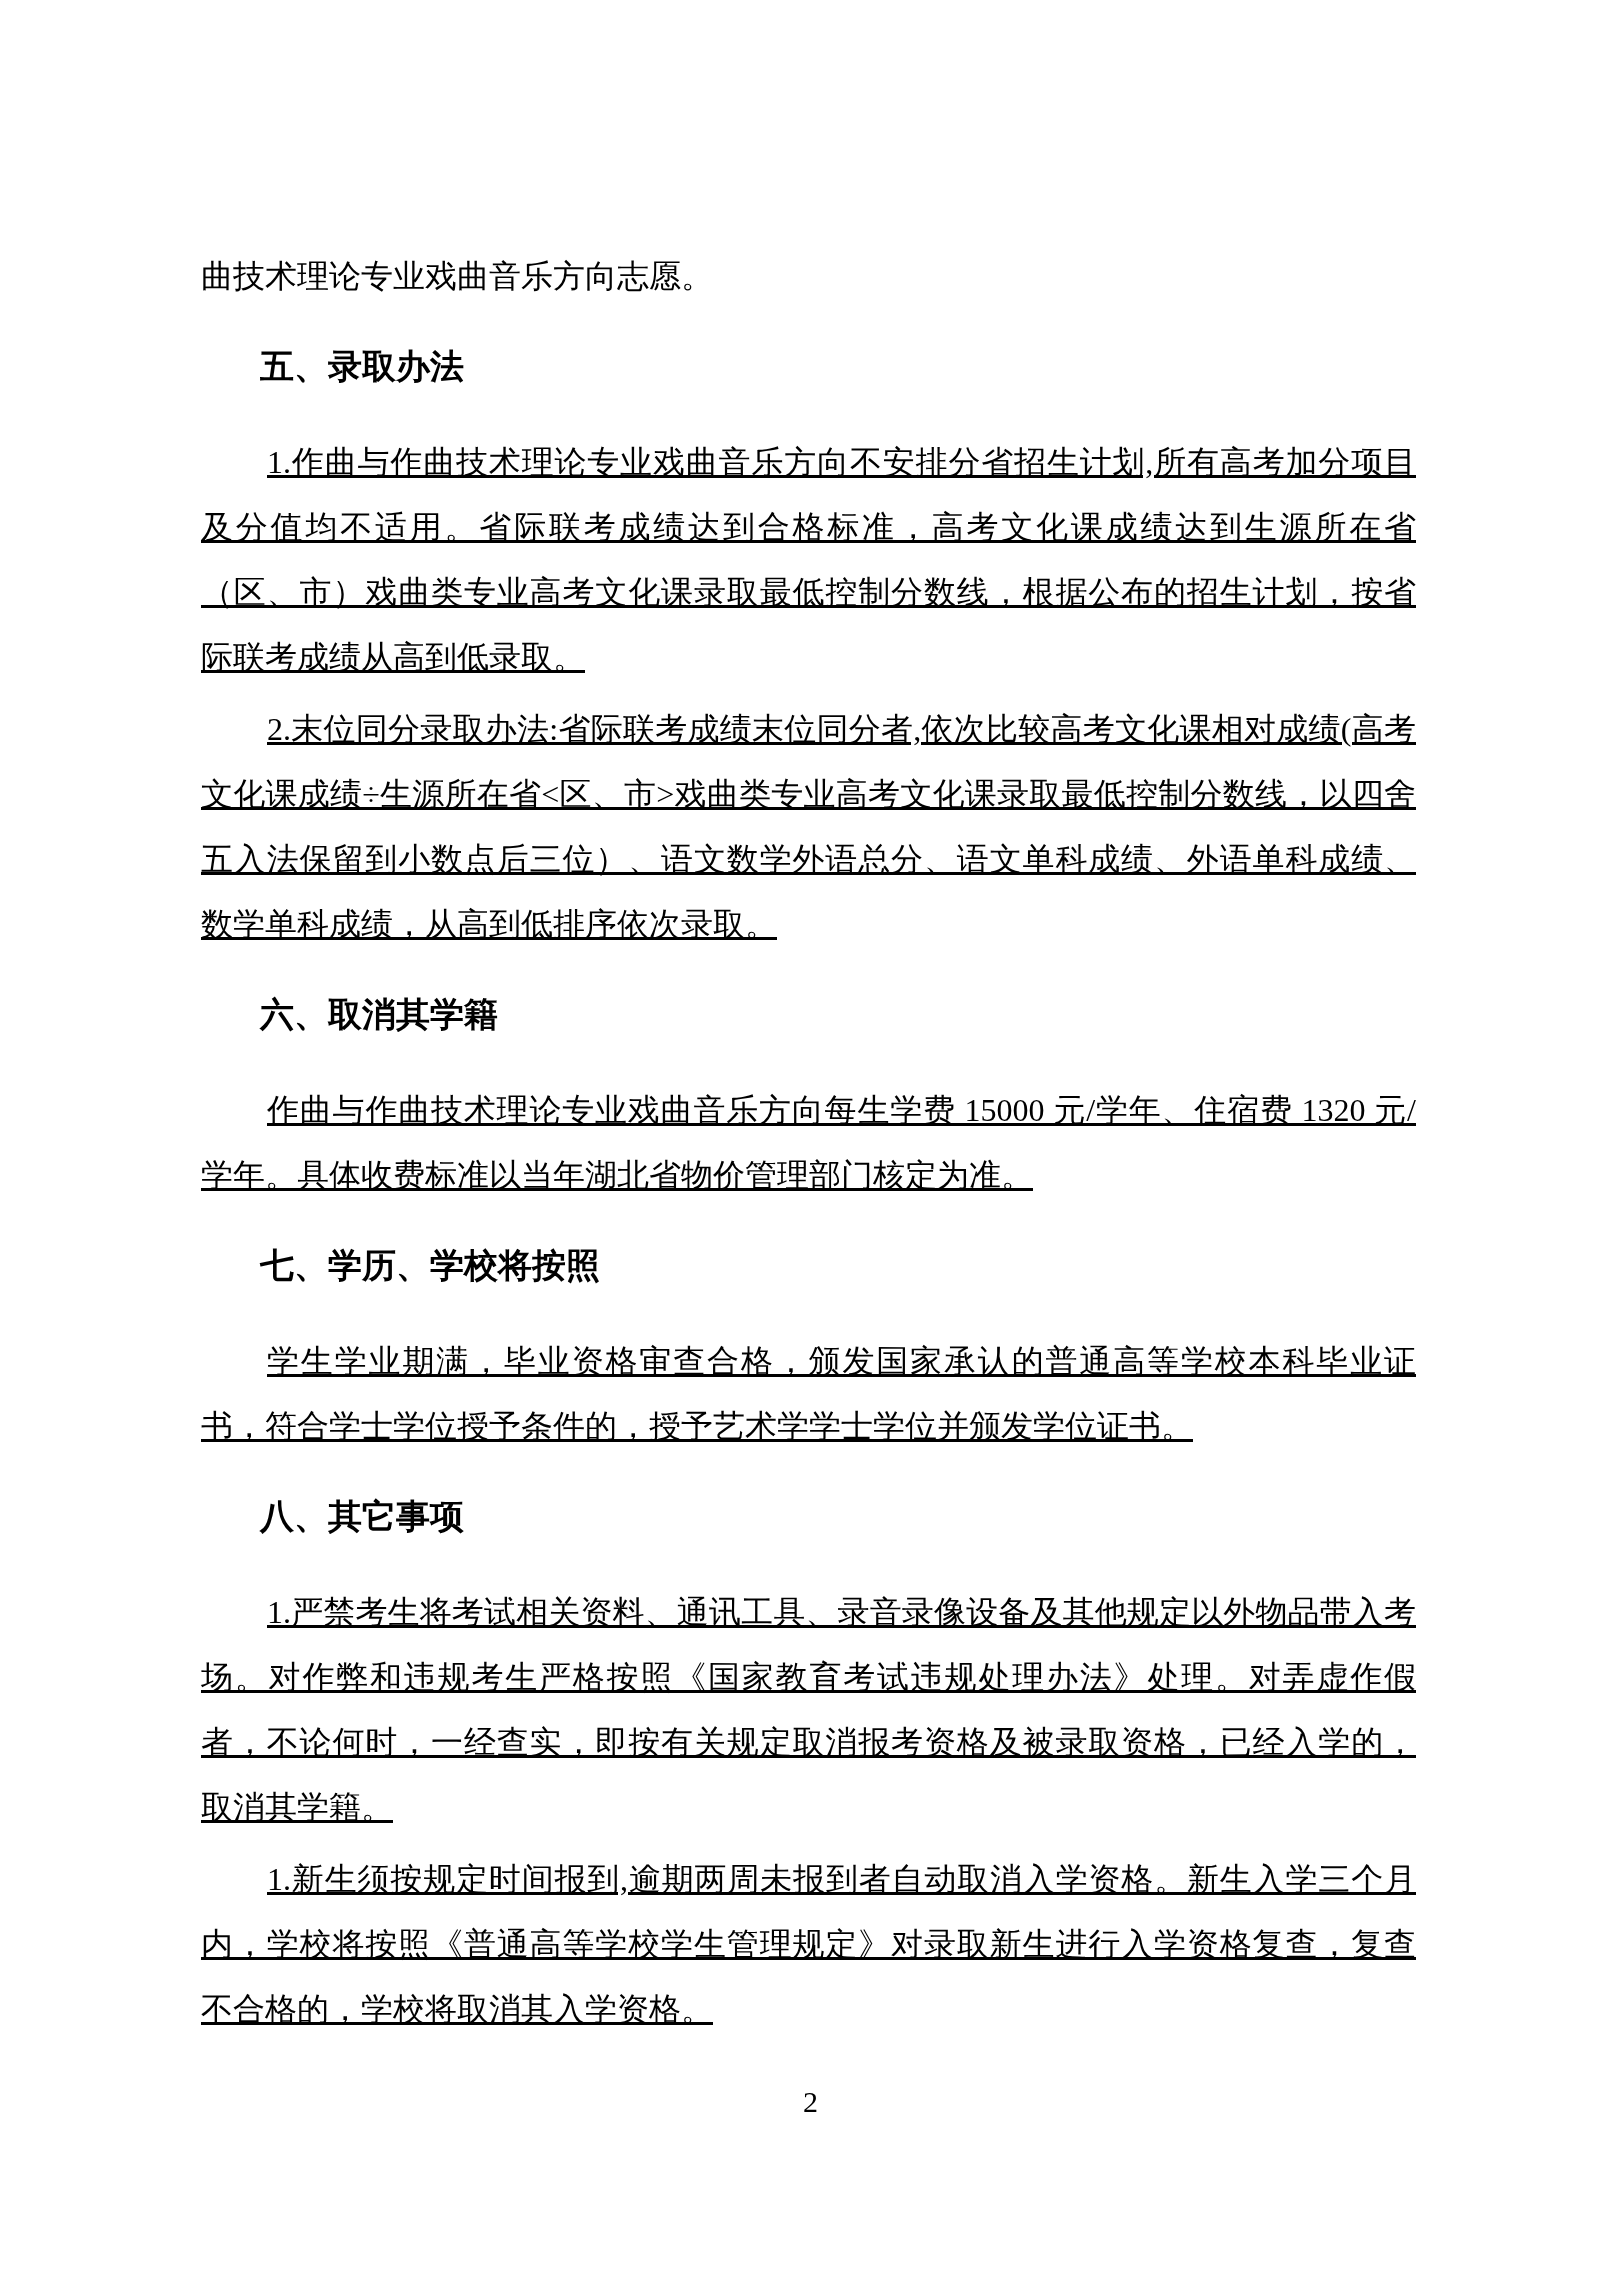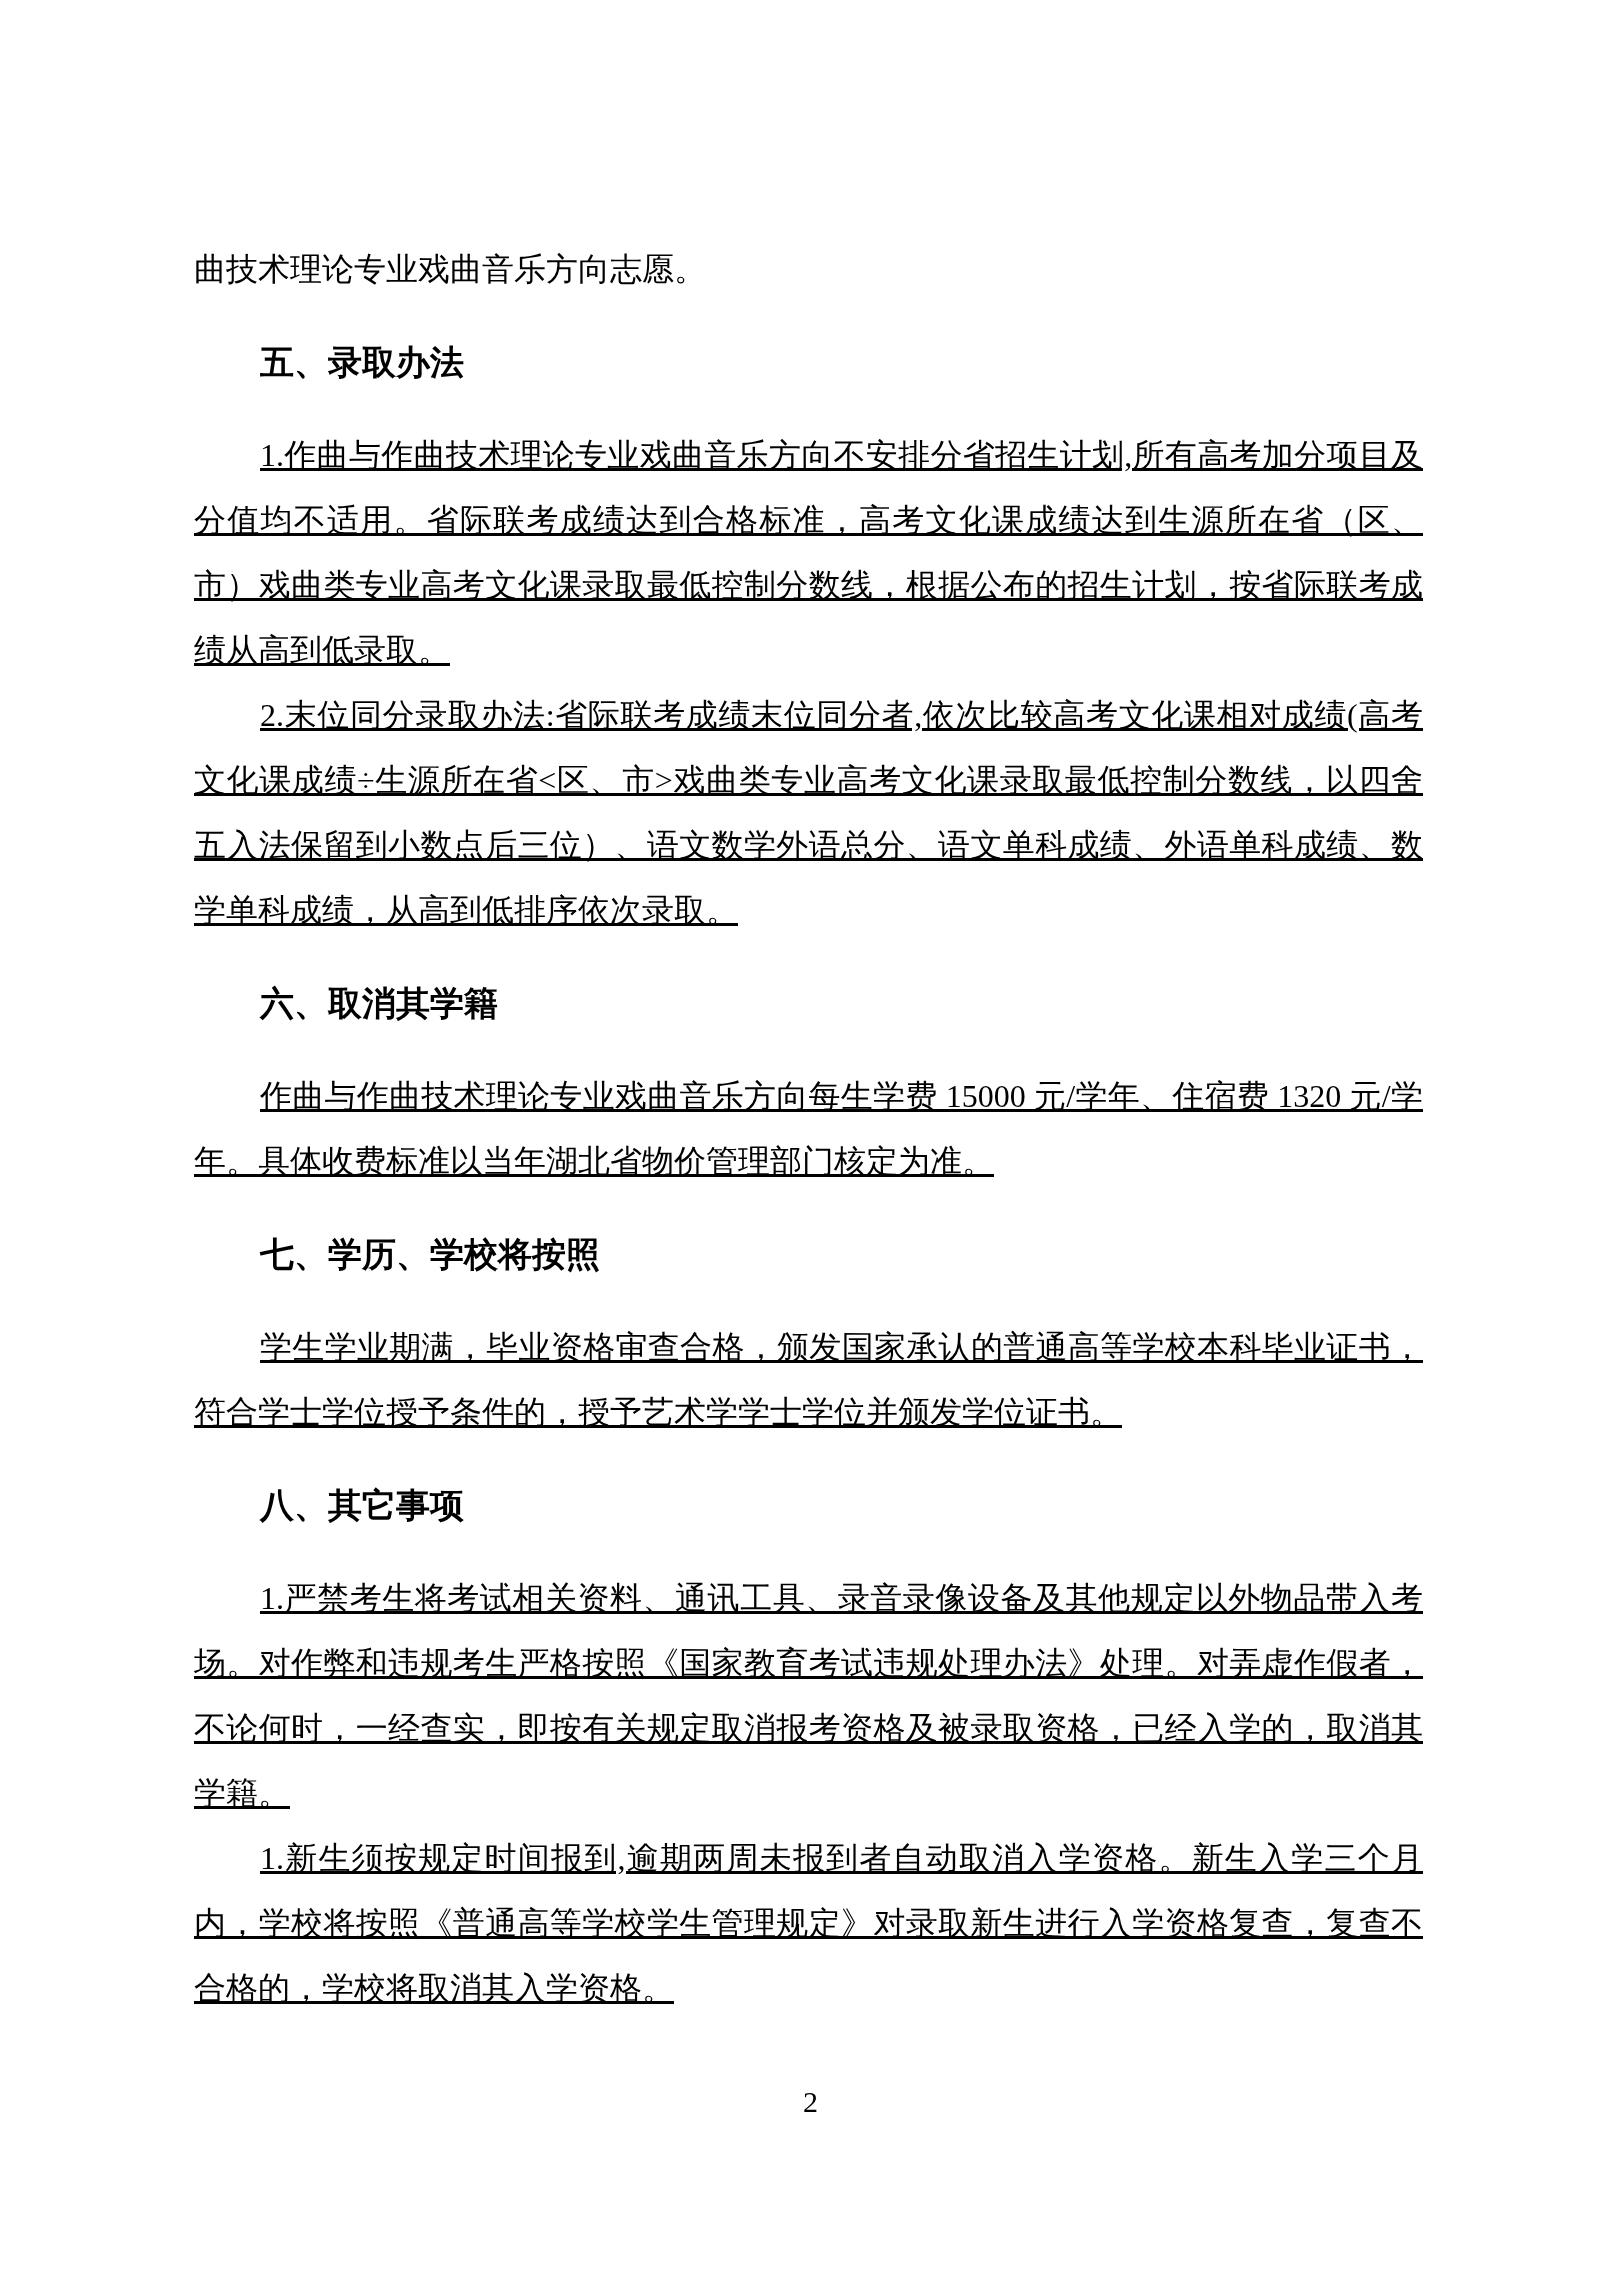--- a/index.html
+++ b/index.html
@@ -16,37 +16,37 @@
     font-family: "Liberation Serif", "DejaVu Serif", serif;
     color: #000000;
   }
   .doc-body {
     position: absolute;
     top: 237px;
     left: 194px;
     width: 1229px;
   }
   .doc-body p {
-    margin: 0;
+    margin: 7px;
     font-size: 32px;
     line-height: 65px;
     text-align: justify;
     font-family: "Liberation Serif", "DejaVu Serif", serif;
   }
   .doc-body p.indent {
     text-indent: 66px;
     text-decoration: underline;
   }
   .doc-body h2 {
     margin: 28px 0;
     font-size: 34px;
     line-height: 65px;
     font-weight: 700;
     text-indent: 66px;
-    font-family: Liberation Sans, sans-serif;
+    font-family: Liberation Mono, monospace;
     color: #000000;
   }
   .page-number {
     position: absolute;
     top: 2082px;
     left: 0;
     width: 100%;
     text-align: center;
     font-size: 30px;
     line-height: 39px;

